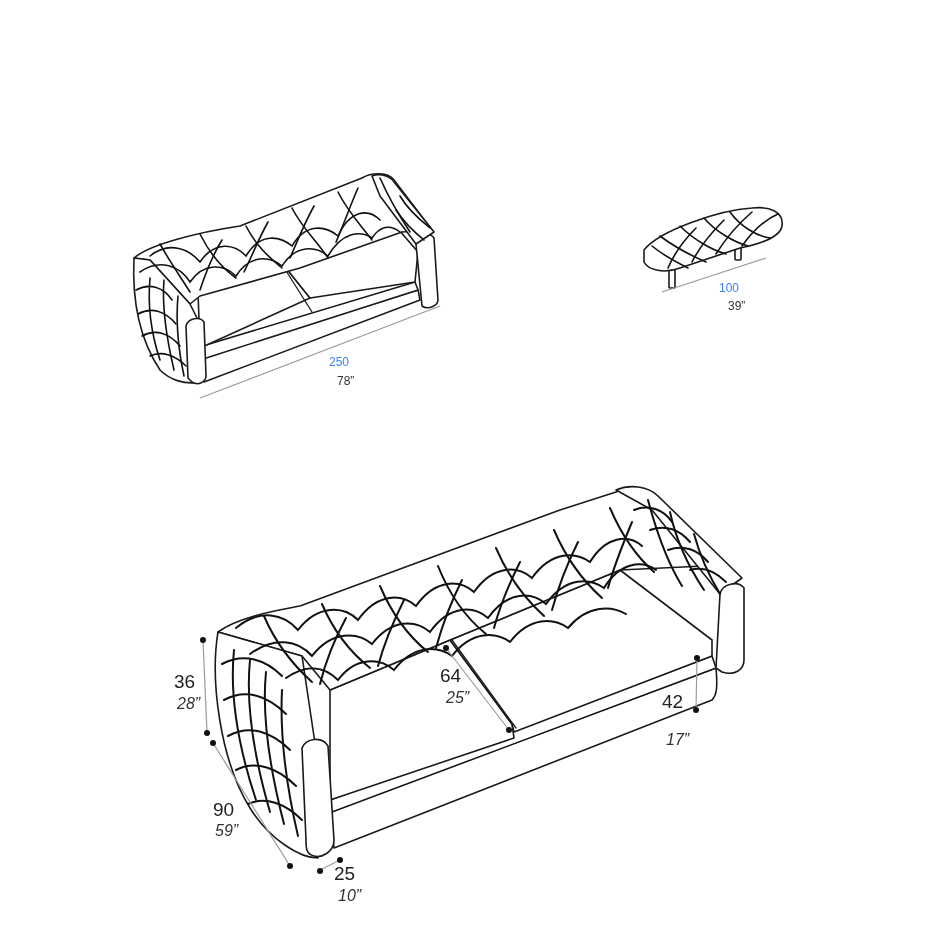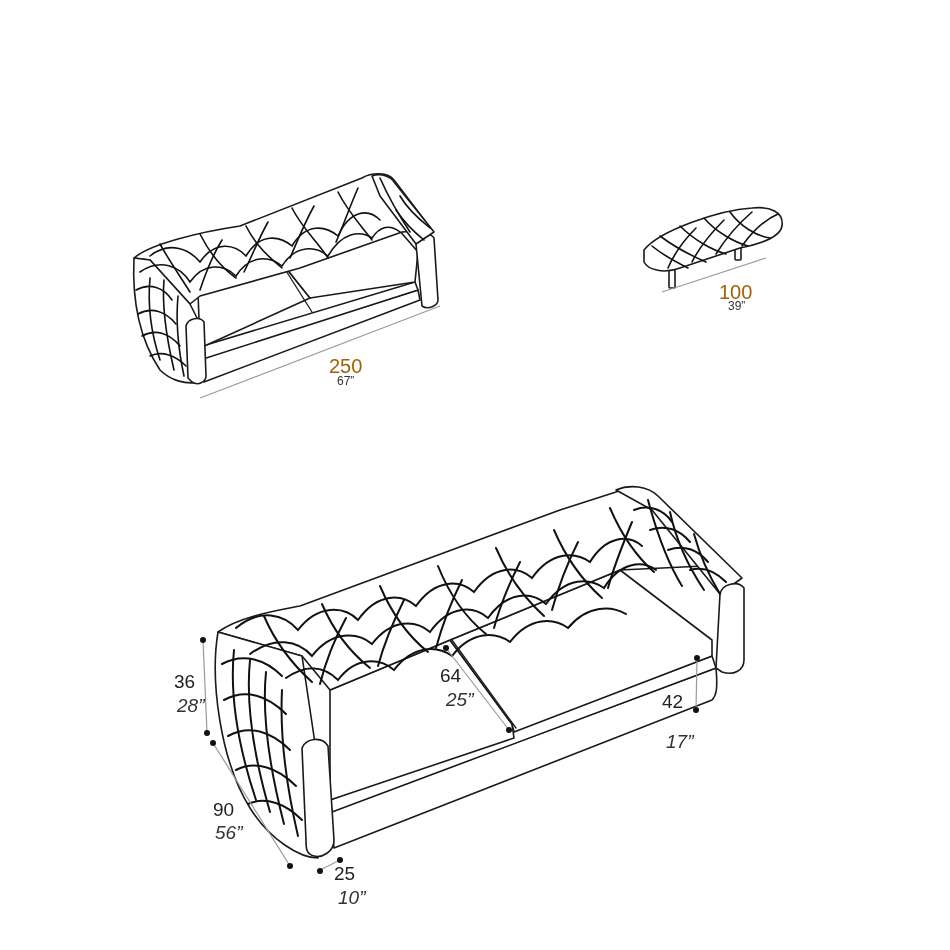--- a/index.html
+++ b/index.html
@@ -7,22 +7,22 @@
          font-family: "Liberation Sans", sans-serif; color: #1a1a1a; }
   svg.drawing { position: absolute; left: 0; top: 0; width: 950px; height: 950px; }
   .outline { fill: #ffffff; stroke: #1a1a1a; stroke-width: 1.6; stroke-linejoin: round; stroke-linecap: round; }
   .thin { fill: none; stroke: #1a1a1a; stroke-width: 1.3; stroke-linecap: round; }
   .quilt { fill: none; stroke: #111; stroke-width: 2; stroke-linecap: round; }
   .quilt-s { fill: none; stroke: #111; stroke-width: 1.6; stroke-linecap: round; }
   .dim { fill: none; stroke: #9a9a9a; stroke-width: 1.2; }
   .dot { fill: #111; }
   .label { position: absolute; white-space: nowrap; line-height: 1; }
   .mm { font-size: 19px; color: #222; }
-  .in { font-size: 19px; font-style: italic; color: #333; }
-  .mm-s { font-size: 20px; color: #a16207; }
+  .in { font-size: 16px; font-style: italic; color: #333; }
+  .mm-s { font-size: 12px; color: #3b82f6; }
   .in-s { font-size: 12px; color: #333; }
 </style>
 </head>
 <body>
 
 <svg class="drawing" viewBox="0 0 950 950" xmlns="http://www.w3.org/2000/svg">
 
   <g>
 
     <path class="outline" d="M200,358 L418,290 L420,300 L204,382 Z"></path>
@@ -165,30 +165,30 @@
     <circle class="dot" cx="446" cy="648" r="3"></circle>
     <circle class="dot" cx="509" cy="730" r="3"></circle>
 
     <line class="dim" x1="697" y1="658" x2="696" y2="710"></line>
     <circle class="dot" cx="697" cy="658" r="3"></circle>
     <circle class="dot" cx="696" cy="710" r="3"></circle>
   </g>
 </svg>
 
 <div class="label mm-s" style="left:329px; top:356px;">250</div>
-<div class="label in-s" style="left:337px; top:375px;">67”</div>
+<div class="label in-s" style="left:337px; top:375px;">78”</div>
 
 <div class="label mm-s" style="left:719px; top:282px;">100</div>
 <div class="label in-s" style="left:728px; top:300px;">39”</div>
 
 <div class="label mm" style="left:174px; top:672px;">36</div>
 <div class="label in" style="left:177px; top:696px;">28”</div>
 
 <div class="label mm" style="left:213px; top:800px;">90</div>
-<div class="label in" style="left:215px; top:823px;">56”</div>
+<div class="label in" style="left:215px; top:823px;">59”</div>
 
 <div class="label mm" style="left:334px; top:864px;">25</div>
 <div class="label in" style="left:338px; top:888px;">10”</div>
 
 <div class="label mm" style="left:440px; top:666px;">64</div>
 <div class="label in" style="left:446px; top:690px;">25”</div>
 
 <div class="label mm" style="left:662px; top:692px;text-align:center;">42</div>
 <div class="label in" style="left:666px; top:732px;">17”</div>
 

